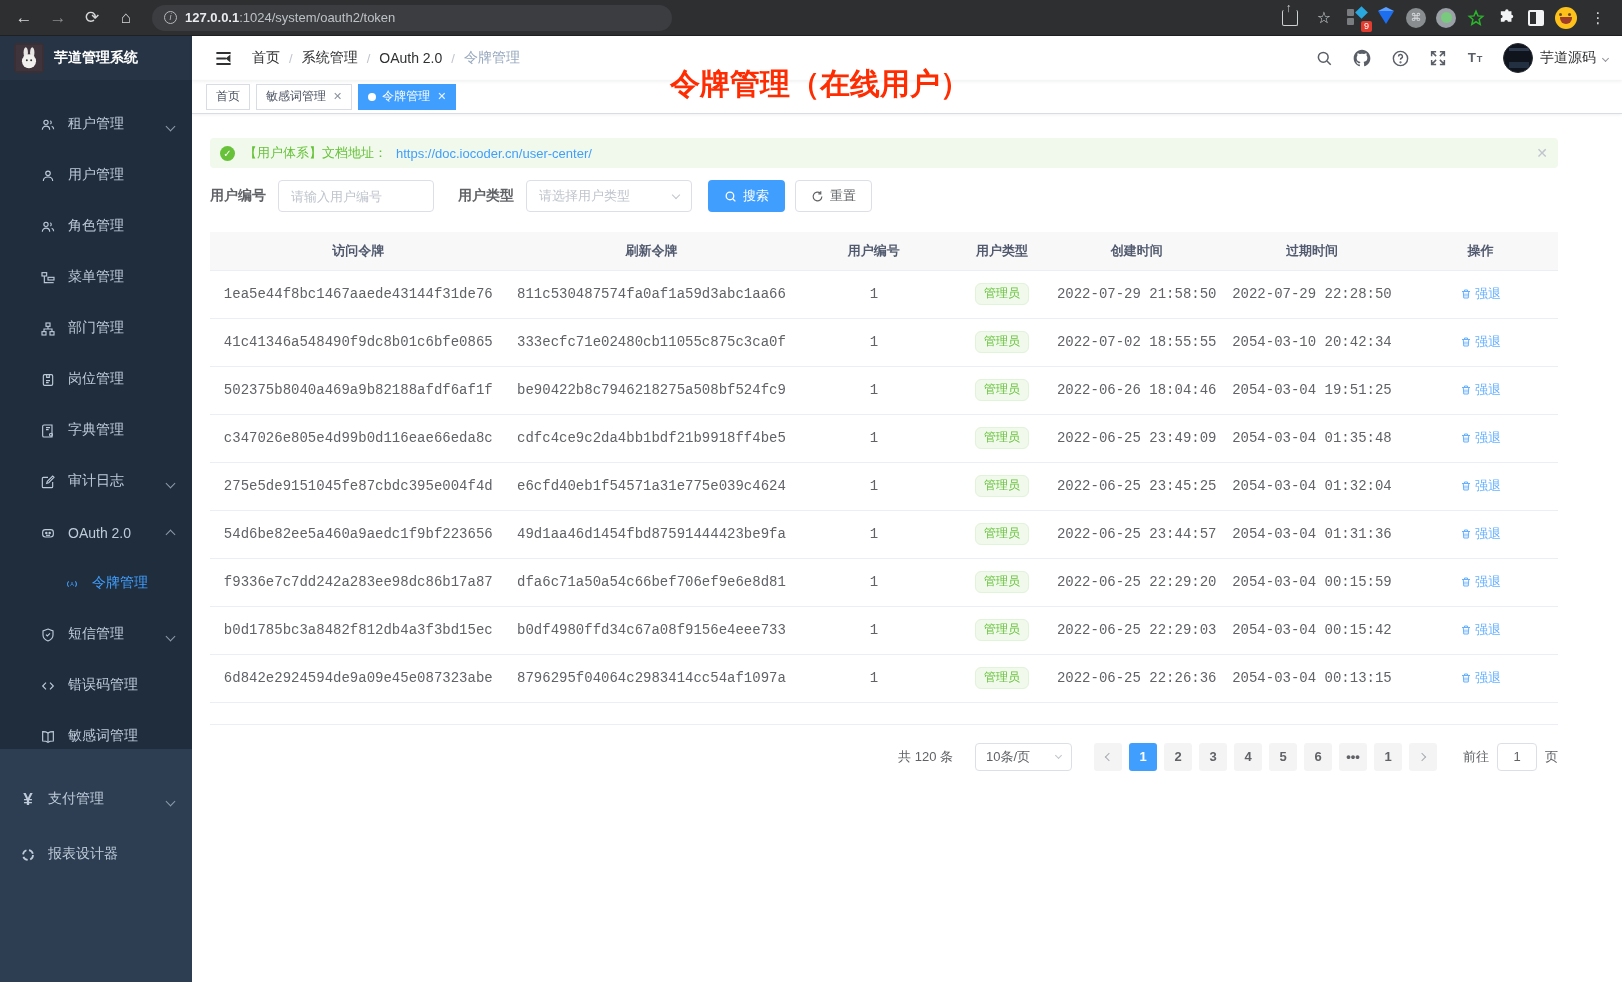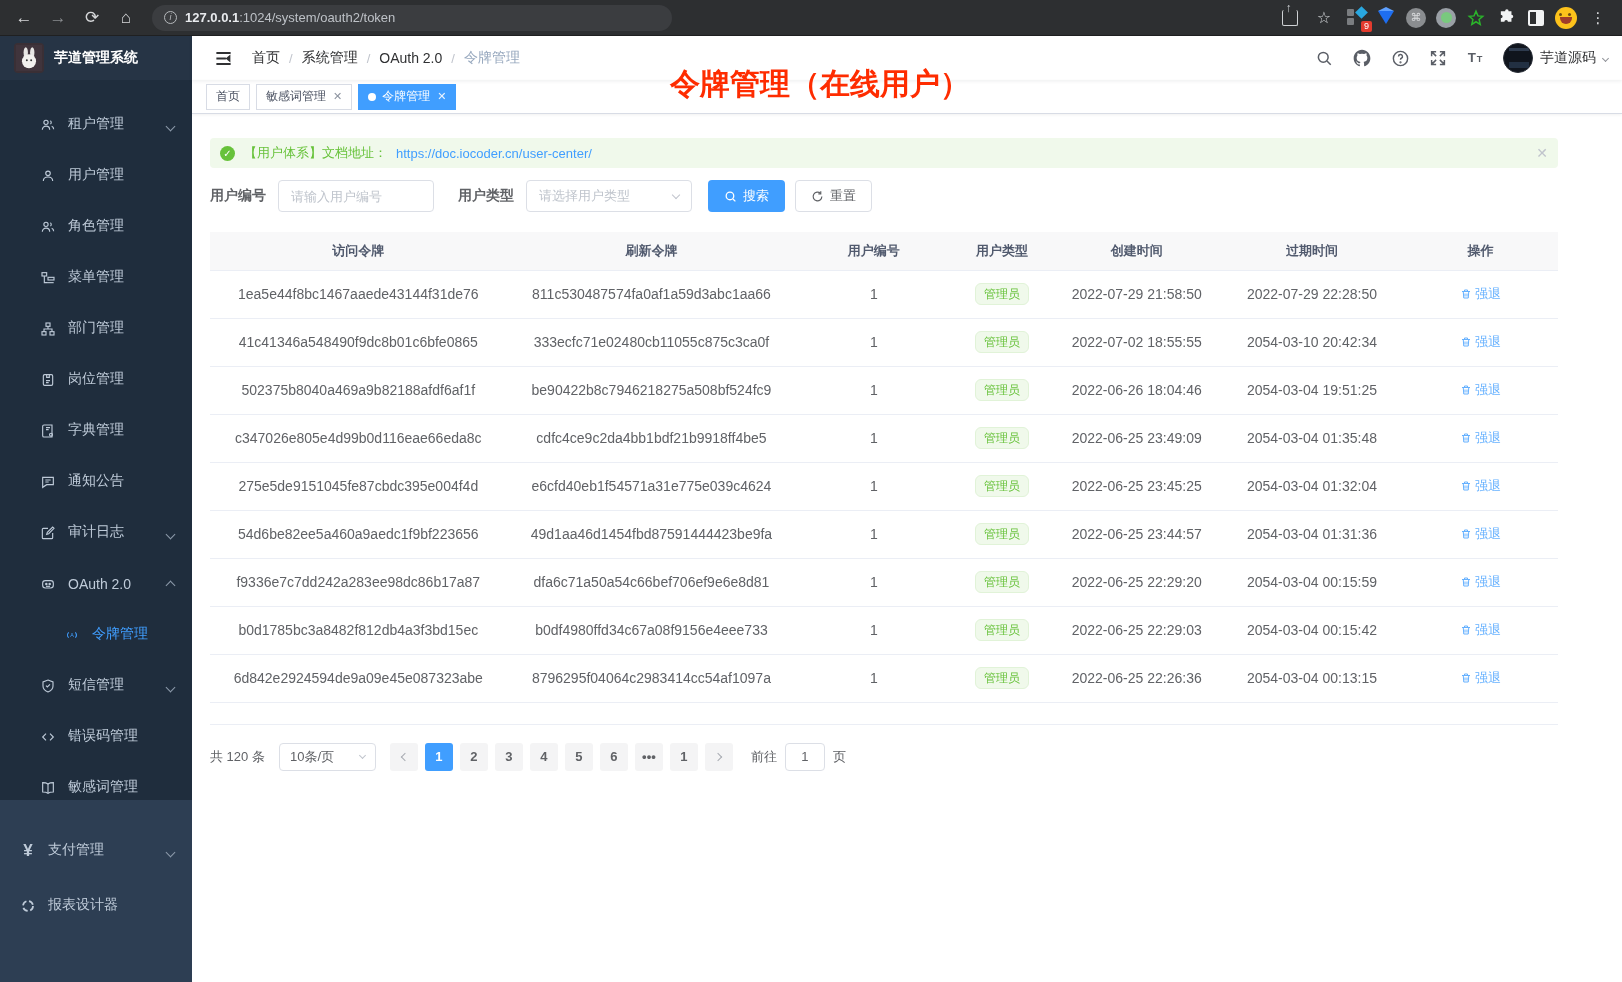--- a/index.html
+++ b/index.html
@@ -92,28 +92,28 @@
   .f-input, .f-select { height:32px; border:1px solid #dcdfe6; border-radius:4px; background:#fff; display:flex; align-items:center; padding:0 12px; }
   .f-input { width:156px; margin-right:24px; }
   .f-input input { border:none; outline:none; width:100%; font-size:13px; color:#606266; font-family:inherit;}
   .f-input input::placeholder, .ph { color:#bfc4cc; font-size:13px; }
   .f-select { width:166px; justify-content:space-between; margin-right:16px; cursor:pointer;}
   .f-select .chev { width:6px; height:6px; border-color:#c0c4cc; margin-top:-3px;}
   .btn { height:32px; border-radius:4px; font-size:13px; display:inline-flex; align-items:center; gap:6px; padding:8px 15px; cursor:pointer; border:1px solid transparent; font-family:inherit;}
   .btn-primary { background:#409eff; color:#fff; margin-right:10px;}
   .btn-plain { background:#fff; border-color:#dcdfe6; color:#606266; }
 
-  table { width:100%; border-collapse:collapse; margin-top:20px; table-layout:fixed;}
+  table { width:100%; border-collapse:collapse; margin-top:20px; table-layout:fixed;font-family:Liberation Mono, monospace;}
   thead th { height:38px; background:#f8f8f9; color:#515a6e; font-size:13px; font-weight:700; border-bottom:1px solid #ebeef5; }
   tbody td { height:48px; text-align:center; font-size:14px; color:#606266; border-bottom:1px solid #ebeef5; white-space:nowrap; overflow:hidden;}
   .tag-success { display:inline-block; background:#f0f9eb; border:1px solid #e1f3d8; color:#67c23a; border-radius:6px; font-size:12px; line-height:20px; padding:0 8px; }
   .kick { color:#66b1ff; font-size:13px; display:inline-flex; align-items:center; gap:3px; cursor:pointer; }
   .table-tail { border-bottom:1px solid #ebeef5; height:22px; }
 
-  .pag-row { margin-top:18px; display:flex; align-items:center; justify-content:flex-start; gap:14px; font-size:13px; color:#606266; }
+  .pag-row { margin-top:18px; display:flex; align-items:center; justify-content:flex-end; gap:22px; font-size:13px; color:#606266; }
   .pag-total { font-weight:400; }
   .pag-size { width:97px; height:28px; border:1px solid #dcdfe6; border-radius:4px; display:flex; align-items:center; justify-content:space-between; padding:0 10px; color:#606266; cursor:pointer;}
   .pag-size .chev { width:5px; height:5px; border-color:#c0c4cc; margin-top:-2px;}
   .pages { display:flex; align-items:center; gap:7px; }
   .pg { min-width:28px; height:28px; border:none; border-radius:3px; background:#f4f4f5; color:#606266; font-size:13px; font-weight:700; display:flex; align-items:center; justify-content:center; cursor:pointer; font-family:inherit;}
   .pg.active { background:#409eff; color:#fff; }
   .pg.nav { color:#a8abb2; background:#f4f4f5; }
   .pg .chev { width:6px; height:6px; border-width:1.6px; }
   .chev.left { transform:rotate(135deg); margin-left:2px;}
   .chev.right { transform:rotate(-45deg); margin-right:2px;}
@@ -262,29 +262,20 @@
               <path d="M6 3h12v18H6a2 2 0 0 1-2-2V5a2 2 0 0 1 2-2z"></path>
               <path d="M9 7h6M9 10h4"></path>
               <circle cx="16.5" cy="17.5" r="2.2"></circle>
             </svg>
           </span>
         <span>字典管理</span>
       </div>
       <div class="m-item">
         <span class="ic">
             <svg width="16" height="16" viewBox="0 0 24 24" fill="none" stroke="currentColor" stroke-width="1.7">
-              <path d="M4 5h16v11H10l-6 4z"></path>
-              <path d="M8 9h8M8 12h5"></path>
-            </svg>
-          </span>
-        <span>通知公告</span>
-      </div>
-      <div class="m-item">
-        <span class="ic">
-            <svg width="16" height="16" viewBox="0 0 24 24" fill="none" stroke="currentColor" stroke-width="1.7">
               <path d="M12 5H5a1.5 1.5 0 0 0-1.5 1.5V19A1.5 1.5 0 0 0 5 20.5h12.5A1.5 1.5 0 0 0 19 19v-7"></path>
               <path d="M10 14l1-3 8-8 2 2-8 8z"></path>
             </svg>
           </span>
         <span>审计日志</span>
         <span class="chev-w"><span class="chev"></span></span>
       </div>
       <div class="m-item">
         <span class="ic">
             <svg width="16" height="16" viewBox="0 0 24 24" fill="none" stroke="currentColor" stroke-width="1.7">

